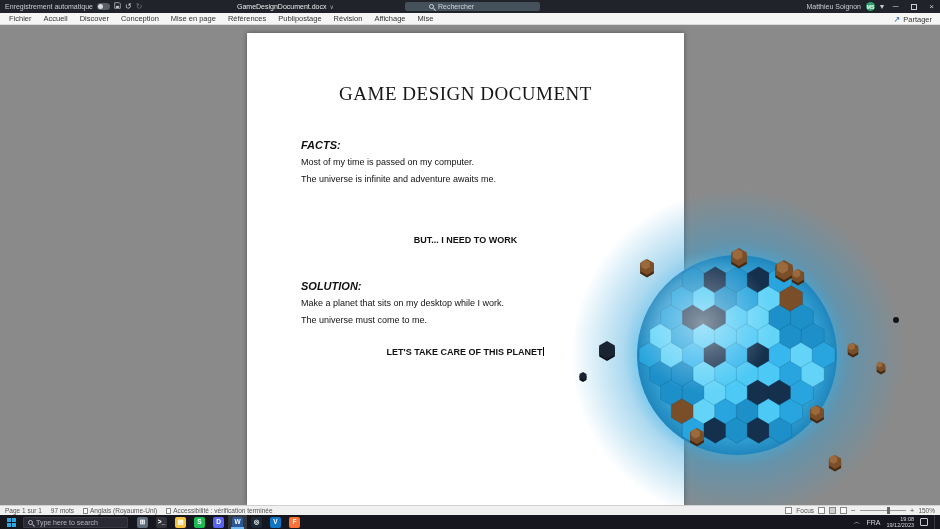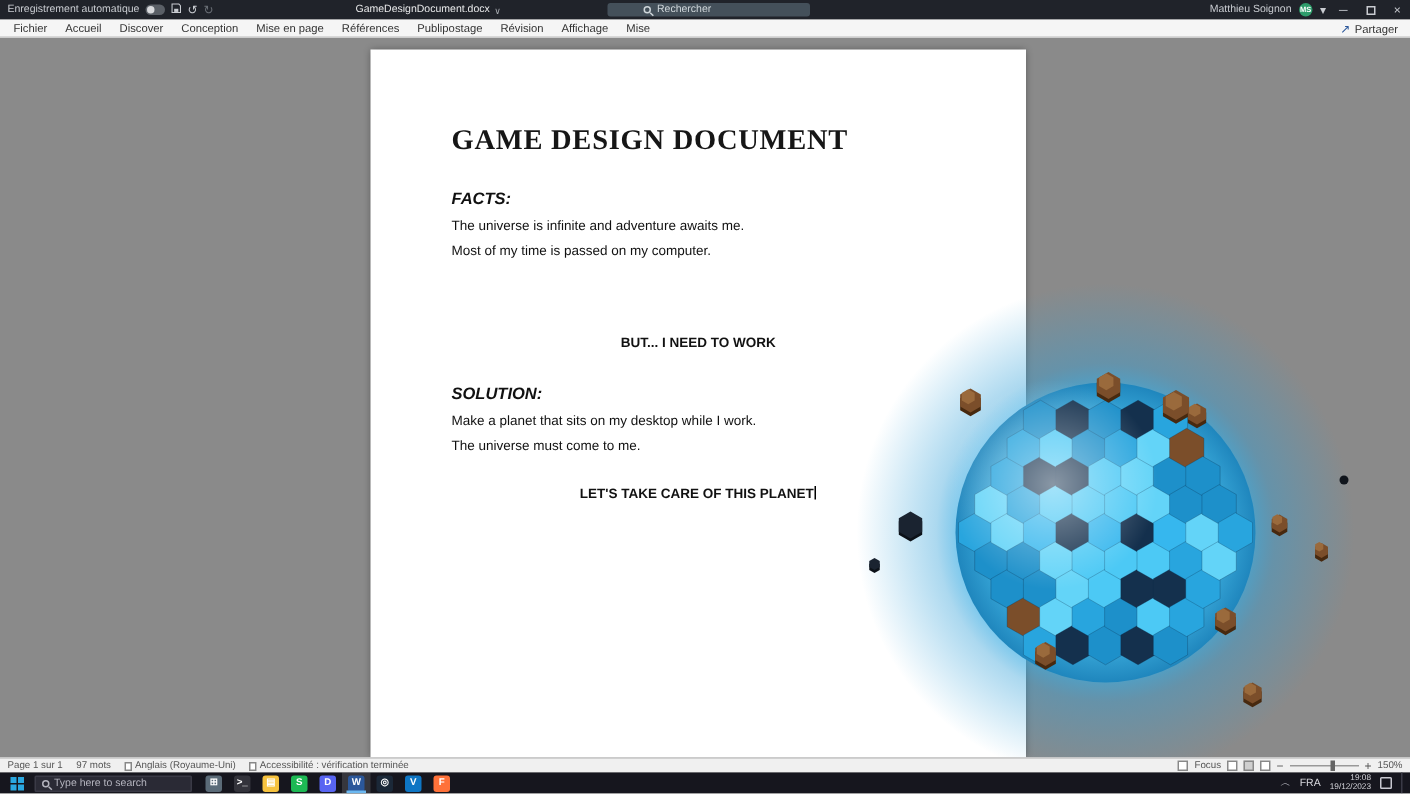--- a/index.html
+++ b/index.html
@@ -27,25 +27,25 @@
   .ribbon{position:absolute;top:13px;left:0;right:0;height:12px;background:#f5f5f5;border-bottom:1px solid #d8d8d8;display:flex;align-items:flex-end;font-size:7.5px;color:#333;z-index:10}
   .tabs{display:flex;padding-left:3px}
   .tab{padding:0 6px;height:12px;display:flex;align-items:center;cursor:default}
   .share{margin-left:auto;display:flex;align-items:center;gap:3px;padding-right:8px}
   .share-icon{color:#2b579a;font-size:8px}
 
   
   .docarea{position:absolute;top:25px;left:0;right:0;height:480px;background:#8a8a8a;overflow:hidden}
   .page{position:absolute;left:247px;top:8px;width:437px;height:472px;background:#fff;box-shadow:0 0 5px rgba(0,0,0,.4);z-index:1}
   .page-content{padding:50px 54px 0 54px;color:#111}
-  .doc-h1{font-family:"Liberation Serif",serif;font-weight:700;font-size:19px;letter-spacing:.5px;text-align:left;margin-bottom:22px;white-space:nowrap;color:#161616}
+  .doc-h1{font-family:"Liberation Serif",serif;font-weight:400;font-size:19px;letter-spacing:.5px;text-align:center;margin-bottom:34px;white-space:nowrap;color:#161616}
   .sec-heading{font-size:11px;font-weight:bold;font-style:italic;margin-bottom:6px}
   .para{font-size:9px;line-height:11px;margin-bottom:6px}
   .callout{font-size:9px;font-weight:bold;text-align:center}
-  .callout.c1{margin-top:50px;margin-bottom:24px}
+  .callout.c1{margin-top:50px;margin-bottom:35px}
   .callout.c2{margin-top:21px}
   .caret{display:inline-block;width:1px;height:9px;background:#000;margin-left:1px;vertical-align:-1px}
 
   
   .planet{position:absolute;left:552px;top:148px;width:372px;height:372px;z-index:3}
 
   
   .statusbar{position:absolute;top:505px;left:0;right:0;height:10px;background:#f0f0f0;border-top:1px solid #d0d0d0;display:flex;align-items:center;font-size:6.5px;color:#555;padding:0 5px;gap:9px;z-index:10}
   .sb-item{display:flex;align-items:center;gap:2px;white-space:nowrap}
   .mini-ic{width:5px;height:6px;border:1px solid #888;background:#fff;flex:none}
@@ -131,22 +131,22 @@
       <span>Partager</span>
     </div>
   </div>
 
   <div class="docarea">
     <div class="page">
       <div class="page-content">
         <div class="doc-h1">GAME DESIGN DOCUMENT</div>
 
         <div class="sec-heading">FACTS:</div>
+        <div class="para">Most of my time is passed on my computer.</div>
         <div class="para">The universe is infinite and adventure awaits me.</div>
-        <div class="para">Most of my time is passed on my computer.</div>
 
         <div class="callout c1">BUT... I NEED TO WORK</div>
 
         <div class="sec-heading">SOLUTION:</div>
         <div class="para">Make a planet that sits on my desktop while I work.</div>
         <div class="para">The universe must come to me.</div>
 
         <div class="callout c2">
           <span>LET'S TAKE CARE OF THIS PLANET</span><span class="caret"></span>
         </div>

